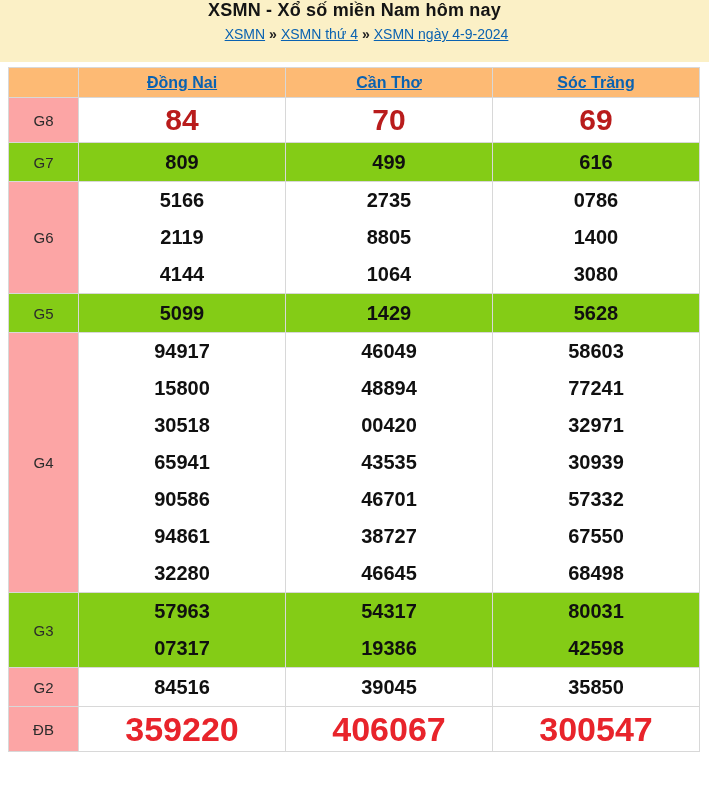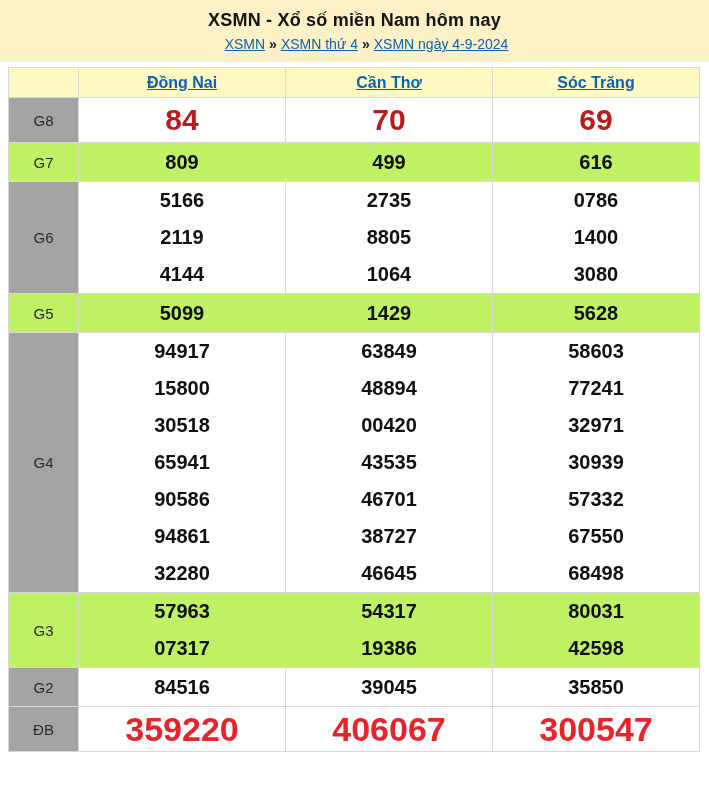--- a/index.html
+++ b/index.html
@@ -1,34 +1,34 @@
 <!DOCTYPE html>
 <html><head>
 <meta charset="utf-8">
 <style>
   * { margin:0; padding:0; box-sizing:border-box; }
   html,body { width:709px; height:786px; background:#ffffff; overflow:hidden;
     font-family:"Liberation Sans", sans-serif; }
 
   
-  .topbar { background:#fbf0c6; height:62px; text-align:center; padding-top:10px; }
+  .topbar { background:#fbf0c6; height:62px; text-align:center; }
   .page-title { font-size:18px; font-weight:bold; color:#141414; letter-spacing:.2px; }
   .breadcrumb { font-size:14px; margin-top:5px; color:#222;margin-left:24px; }
   .breadcrumb a { color:#0a62b1; text-decoration:underline; cursor:pointer; }
   .breadcrumb .sep { color:#222; margin:0 4px; font-weight:bold; }
 
   
   .table-wrap { margin:5px 8px 0 8px; }
   table.results { border-collapse:collapse; width:692px; table-layout:fixed; }
   .results th, .results td { border:1px solid #d8d8d8; text-align:center; vertical-align:middle; }
   .results col.c-prize { width:70px; }
-  .results th.prov { height:30px; background:#fef9c3; font-size:16px; }
+  .results th.prov { height:30px; background:#fdba74; font-size:16px; }
   .results th.prov a { color:#0a62b1; font-weight:bold; text-decoration:underline; cursor:pointer; }
-  .results td.prize { font-size:15px; font-weight:normal; color:#2b2b2b; background:#a3a3a3; }
-  .results tr.stripe td { background:#bef264; }
+  .results td.prize { font-size:15px; font-weight:normal; color:#2b2b2b; background:#fca5a5; }
+  .results tr.stripe td { background:#84cc16; }
   .results td.nums { font-size:20px; font-weight:bold; color:#101010; }
   .results td.nums .ln { line-height:37px; }
   .results tr.single td.nums .ln { line-height:38px; }
   .results tr.g8 td.nums { color:#b91c1c; font-size:30px; }
   .results tr.g8 td.nums .ln { line-height:44px; }
   .results tr.db td.nums { color:#e8242b; font-size:34px; }
   .results tr.db td.nums .ln { line-height:44px; }
 </style>
 </head>
 <body>
@@ -114,21 +114,21 @@
           <td class="nums">
             <div class="ln">94917</div>
             <div class="ln">15800</div>
             <div class="ln">30518</div>
             <div class="ln">65941</div>
             <div class="ln">90586</div>
             <div class="ln">94861</div>
             <div class="ln">32280</div>
           </td>
           <td class="nums">
-            <div class="ln">63849</div>
+            <div class="ln">46049</div>
             <div class="ln">48894</div>
             <div class="ln">00420</div>
             <div class="ln">43535</div>
             <div class="ln">46701</div>
             <div class="ln">38727</div>
             <div class="ln">46645</div>
           </td>
           <td class="nums">
             <div class="ln">58603</div>
             <div class="ln">77241</div>

